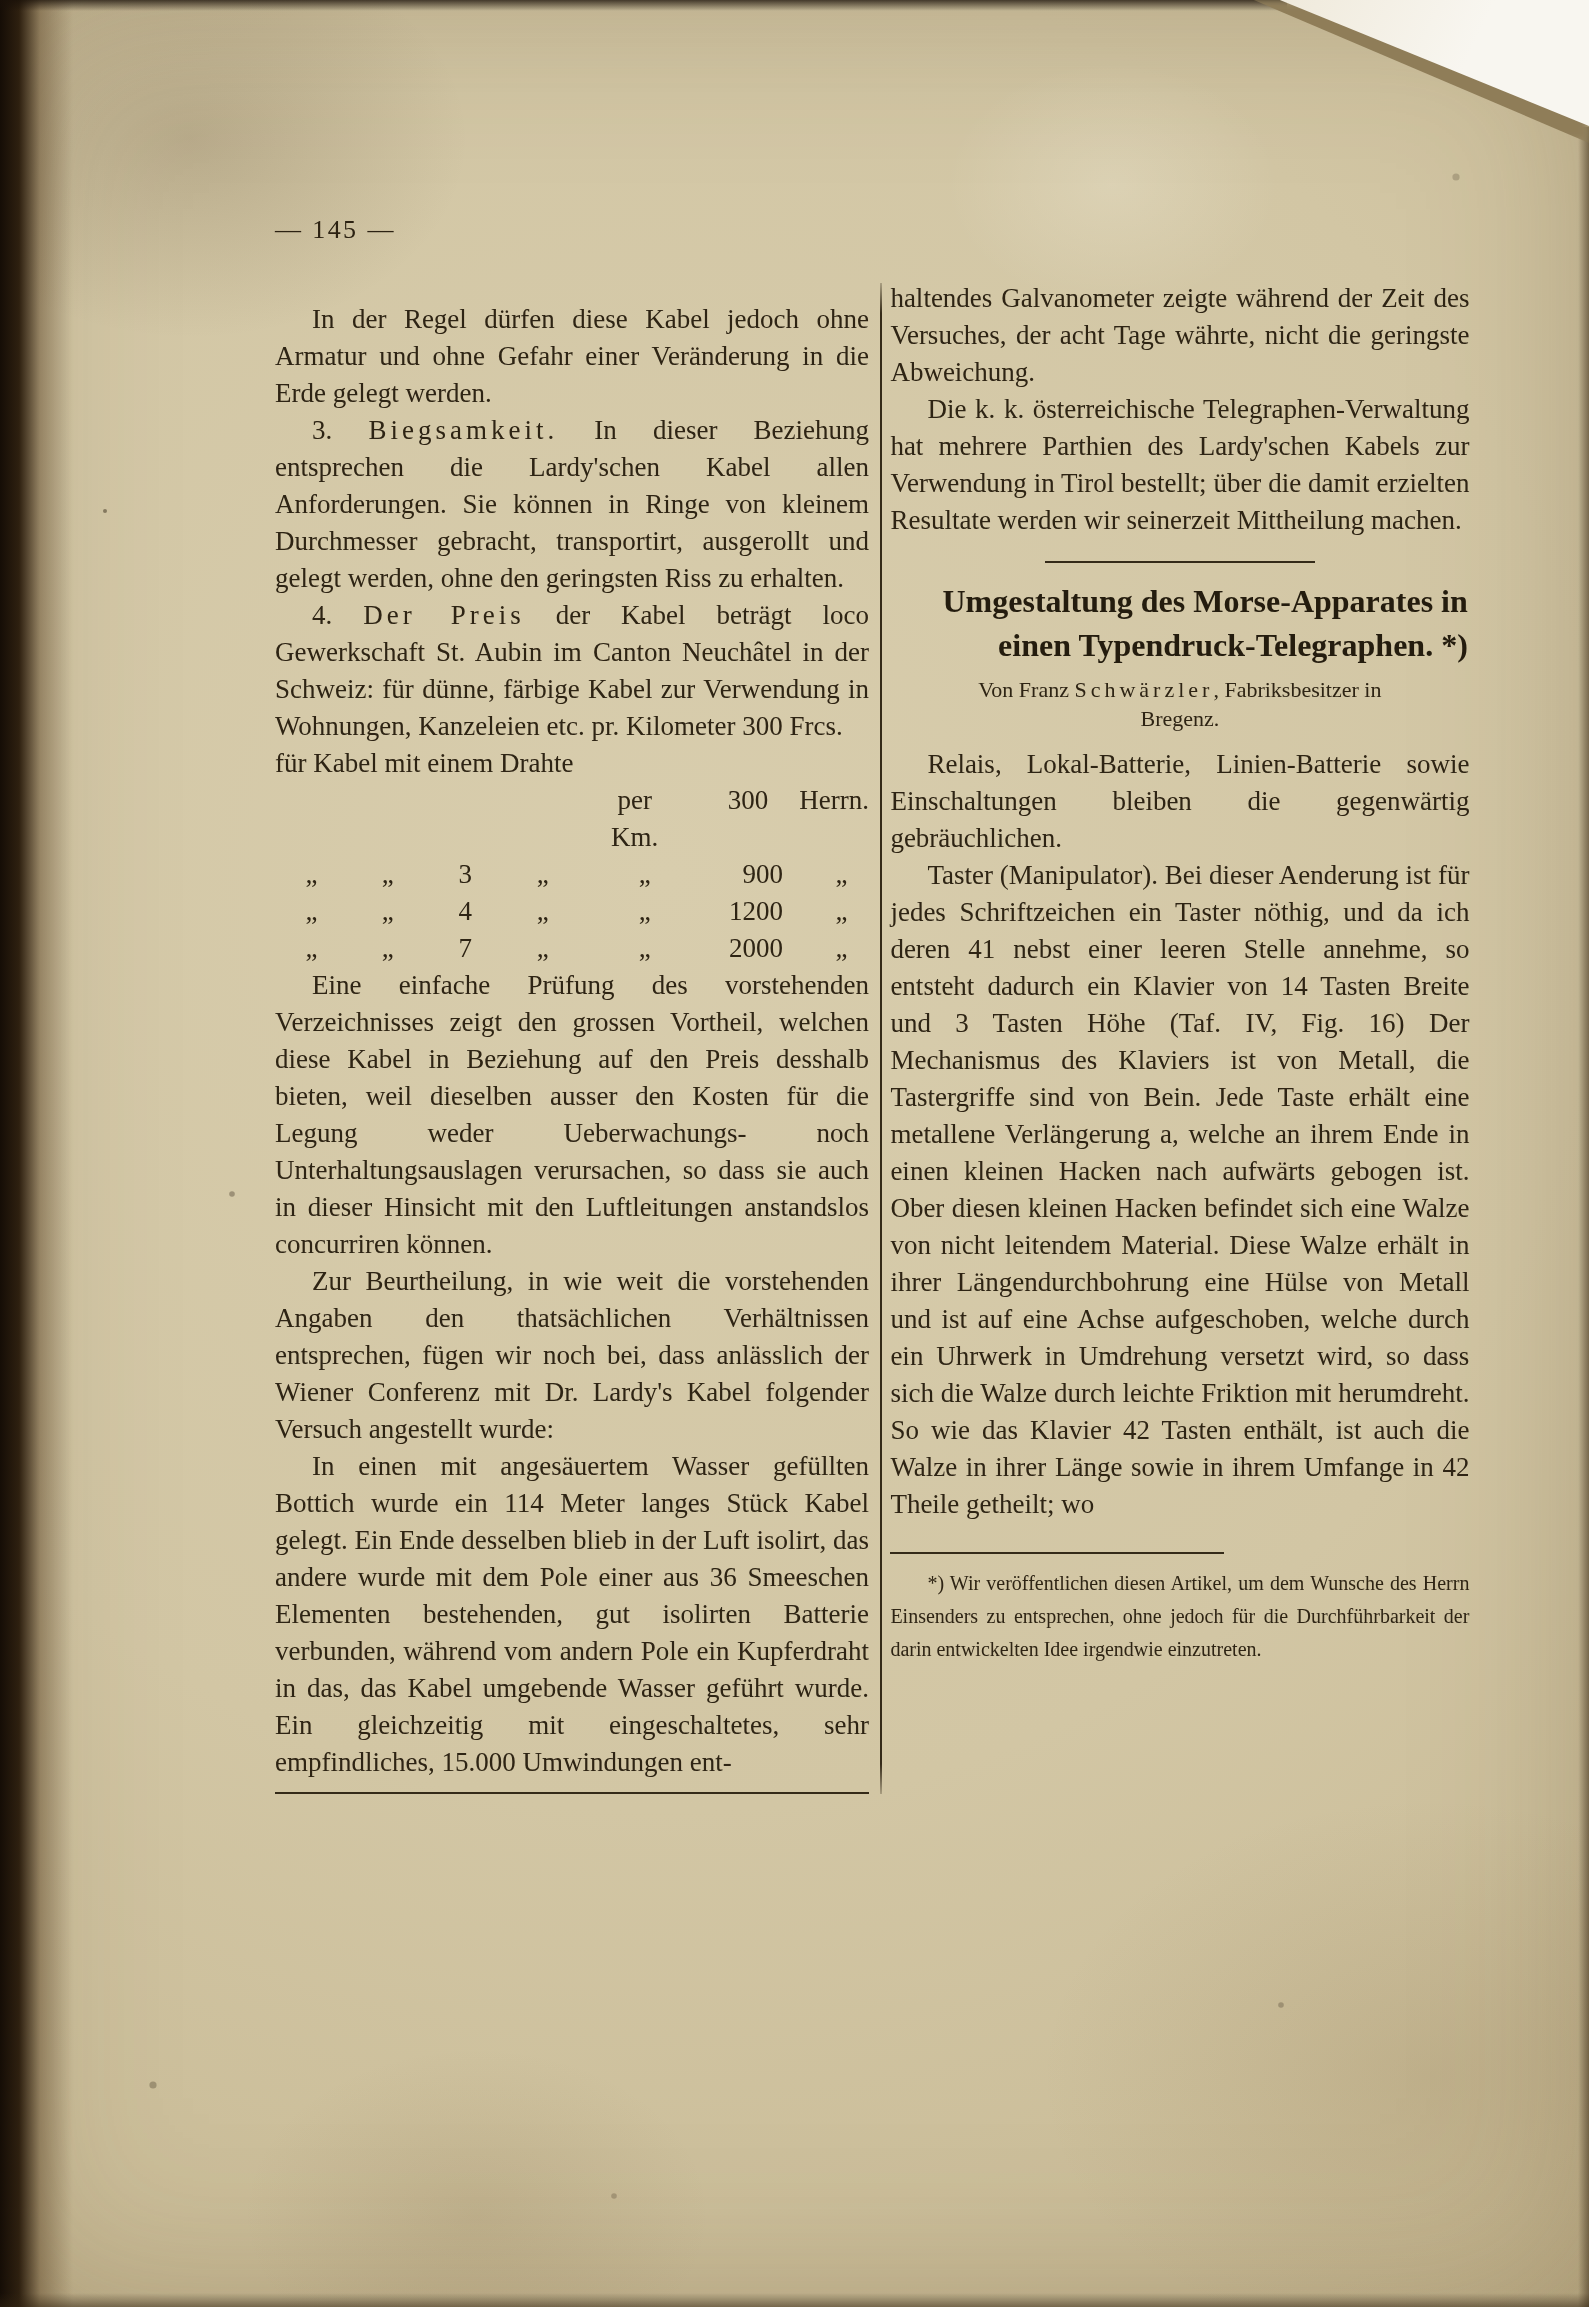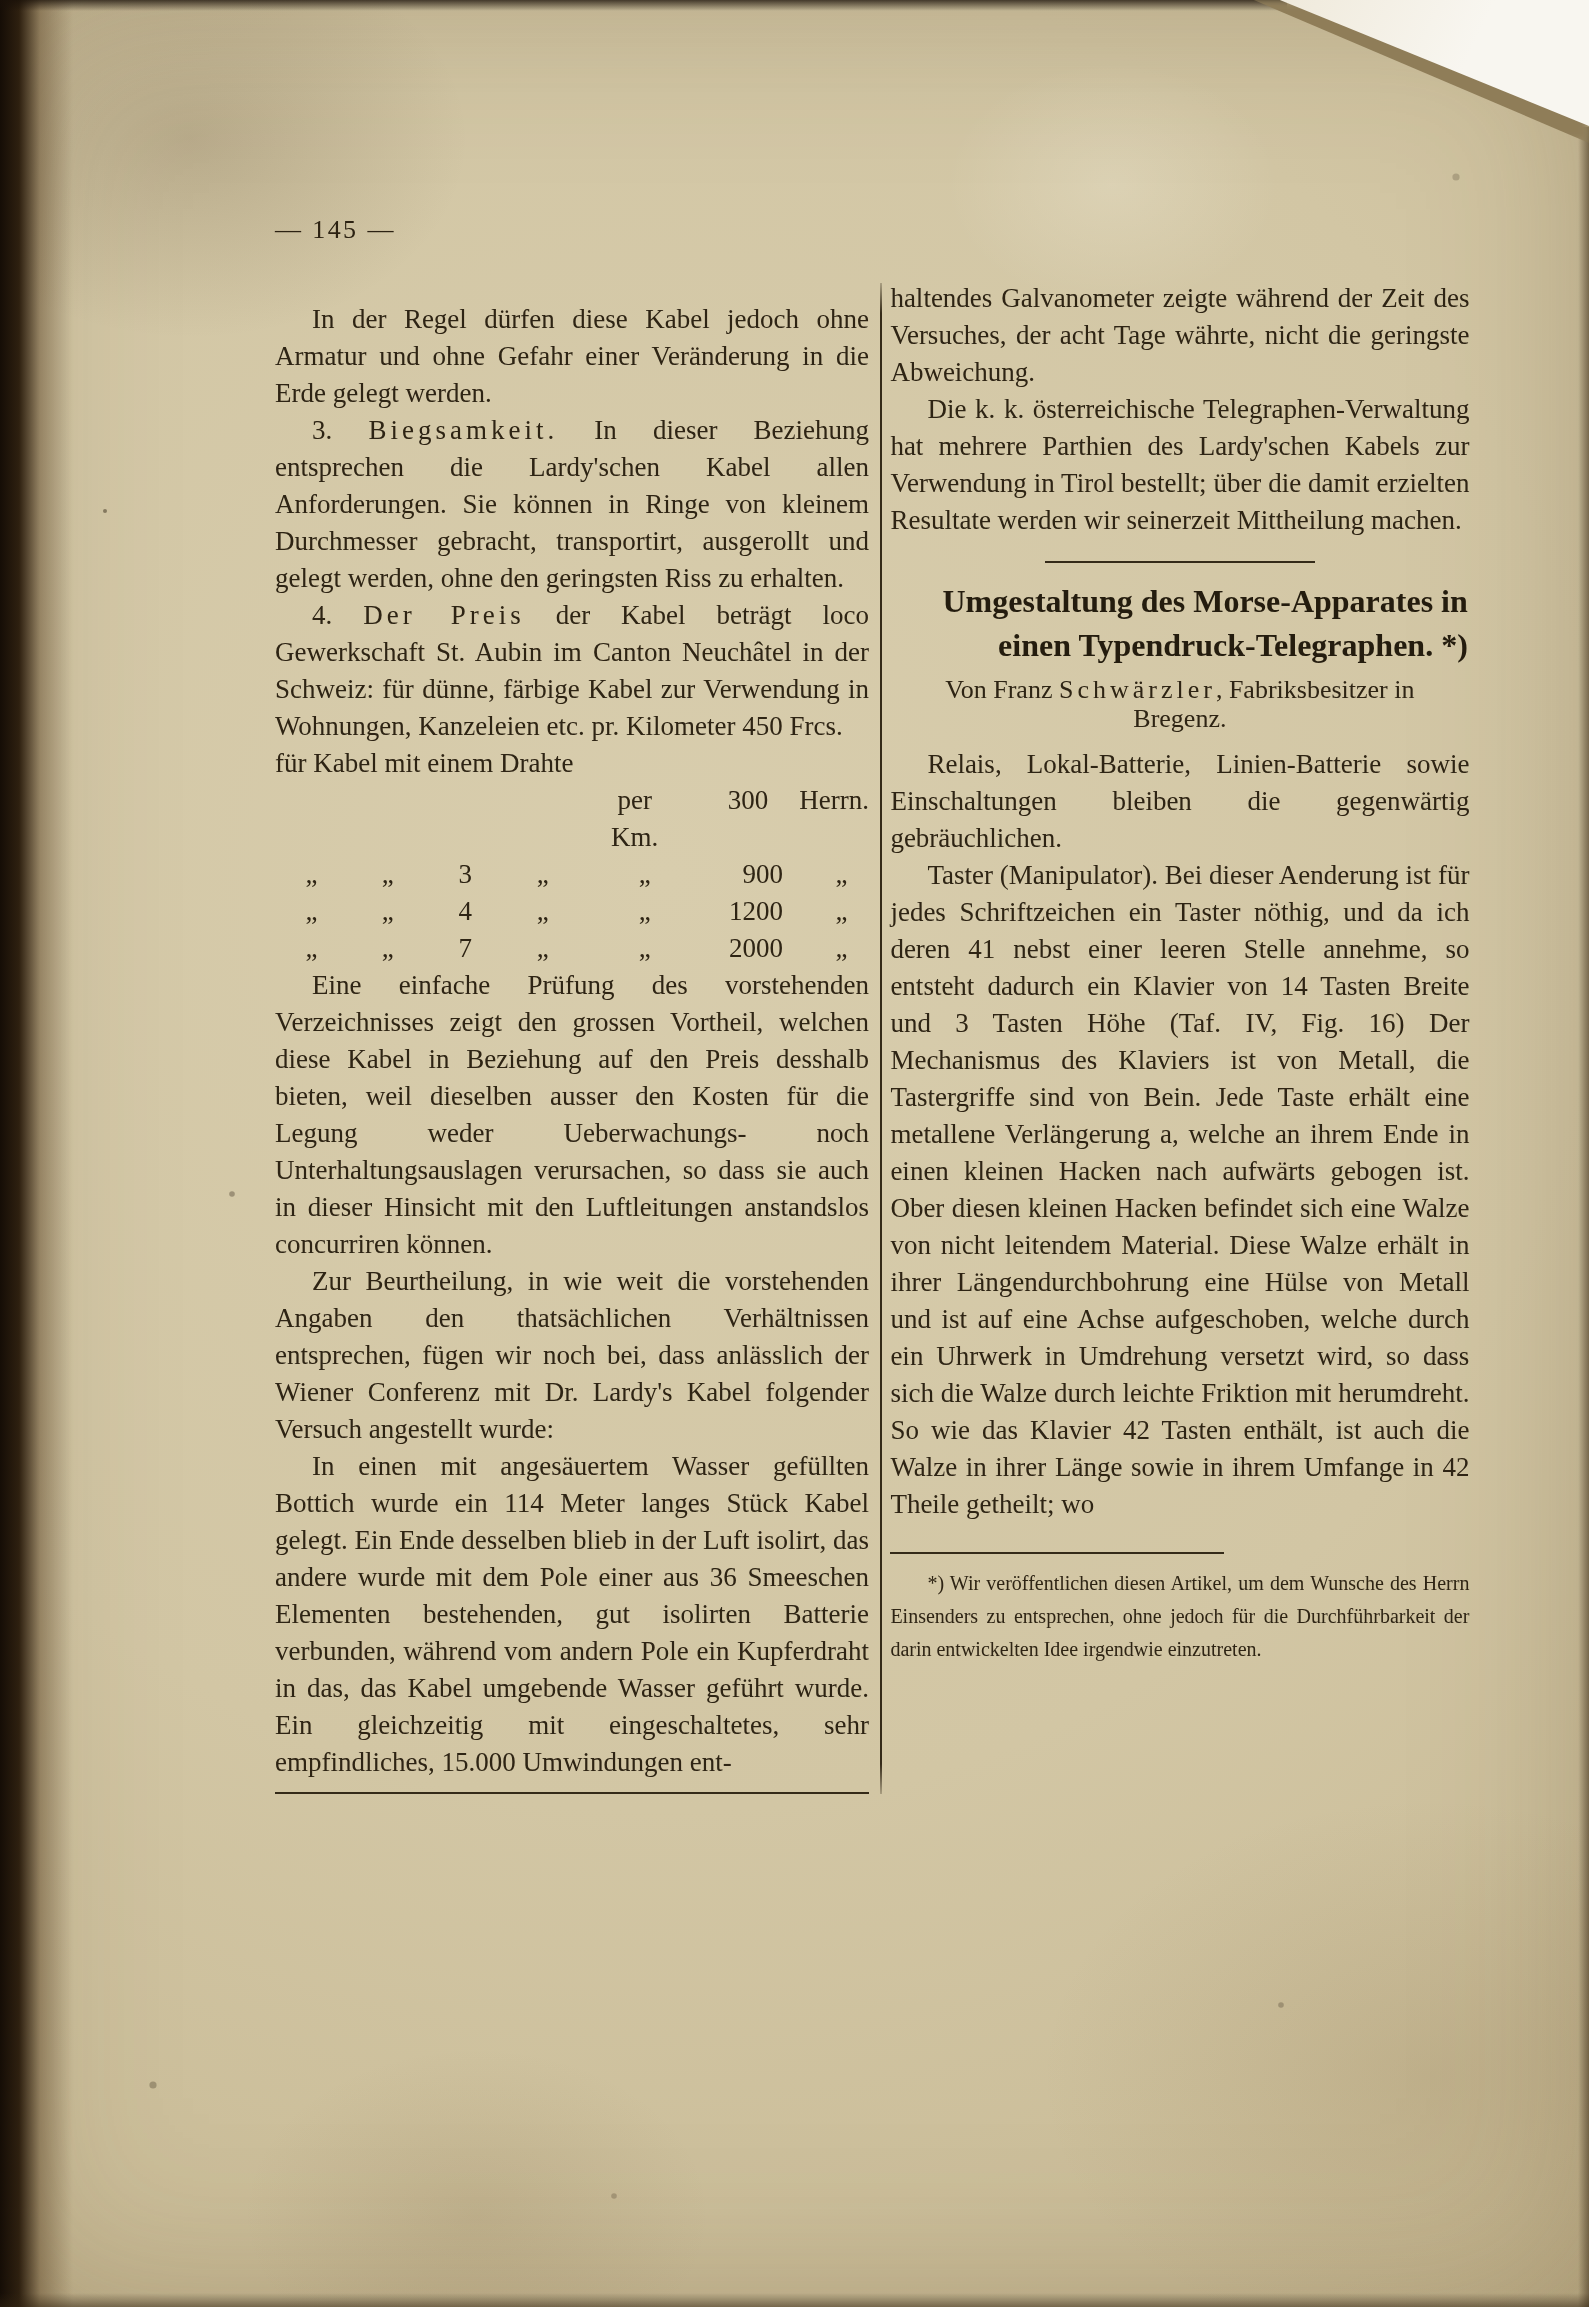--- a/index.html
+++ b/index.html
@@ -76,21 +76,21 @@
   }
   .para{margin:0;text-align:justify;}
   .para.indent{text-indent:37px;}
   .para.small{font-size:20px;line-height:33px;}
   .spaced{letter-spacing:4px;}
   .article-heading{
     font-size:32px;line-height:44px;font-weight:700;text-align:right;
     margin:12.7px 1.6px 8px;color:#241c0e;
   }
   .byline{
-    font-size:26px;line-height:29px;text-align:center;
+    font-size:22px;line-height:29px;text-align:center;
     margin:0 auto 12.7px;max-width:477px;text-indent:0;
   }
   .rule{height:2.4px;background:#342a18;}
   .rule.full{width:100%;margin:11px 0 0 0;}
   .rule.centered{width:270px;margin:22px auto 16px auto;}
   .rule.footnote{width:334px;margin:29px 0 12.7px 0;}
   .price-table{margin:0 0 0 19px;}
   .price-row{display:flex;gap:31px;}
   .cell{display:block;text-align:center;}
   .c0{width:48px;}
@@ -113,21 +113,21 @@
   <div class="corner-shadow"></div>
   <div class="corner-fold"></div>
   <div class="specks"></div>
 
   <div class="page-header">— 145 —</div>
 
   <div class="content">
     <div class="col col-left" id="col-left">
         <p class="para indent"><span>In der Regel dürfen diese Kabel jedoch ohne Armatur und ohne Gefahr einer Veränderung in die Erde gelegt werden.</span></p>
         <p class="para indent"><span>3. </span><span class="spaced">Biegsamkeit.</span><span> In dieser Beziehung entsprechen die Lardy'schen Kabel allen Anforderungen. Sie können in Ringe von kleinem Durchmesser gebracht, transportirt, ausgerollt und gelegt werden, ohne den geringsten Riss zu erhalten.</span></p>
-        <p class="para indent"><span>4. </span><span class="spaced">Der Preis</span><span> der Kabel beträgt loco Gewerkschaft St. Aubin im Canton Neuchâtel in der Schweiz: für dünne, färbige Kabel zur Verwendung in Wohnungen, Kanzeleien etc. pr. Kilometer 450 Frcs.</span></p>
+        <p class="para indent"><span>4. </span><span class="spaced">Der Preis</span><span> der Kabel beträgt loco Gewerkschaft St. Aubin im Canton Neuchâtel in der Schweiz: für dünne, färbige Kabel zur Verwendung in Wohnungen, Kanzeleien etc. pr. Kilometer 300 Frcs.</span></p>
         <p class="para"><span>für Kabel mit einem Drahte</span></p>
         <div class="price-table">
           <div class="price-row">
             <span class="cell c0"></span>
             <span class="cell c1"></span>
             <span class="cell c2"></span>
             <span class="cell c3"></span>
             <span class="cell c4">per Km.</span>
             <span class="cell c5">300</span>
             <span class="cell c6">Herrn.</span>

